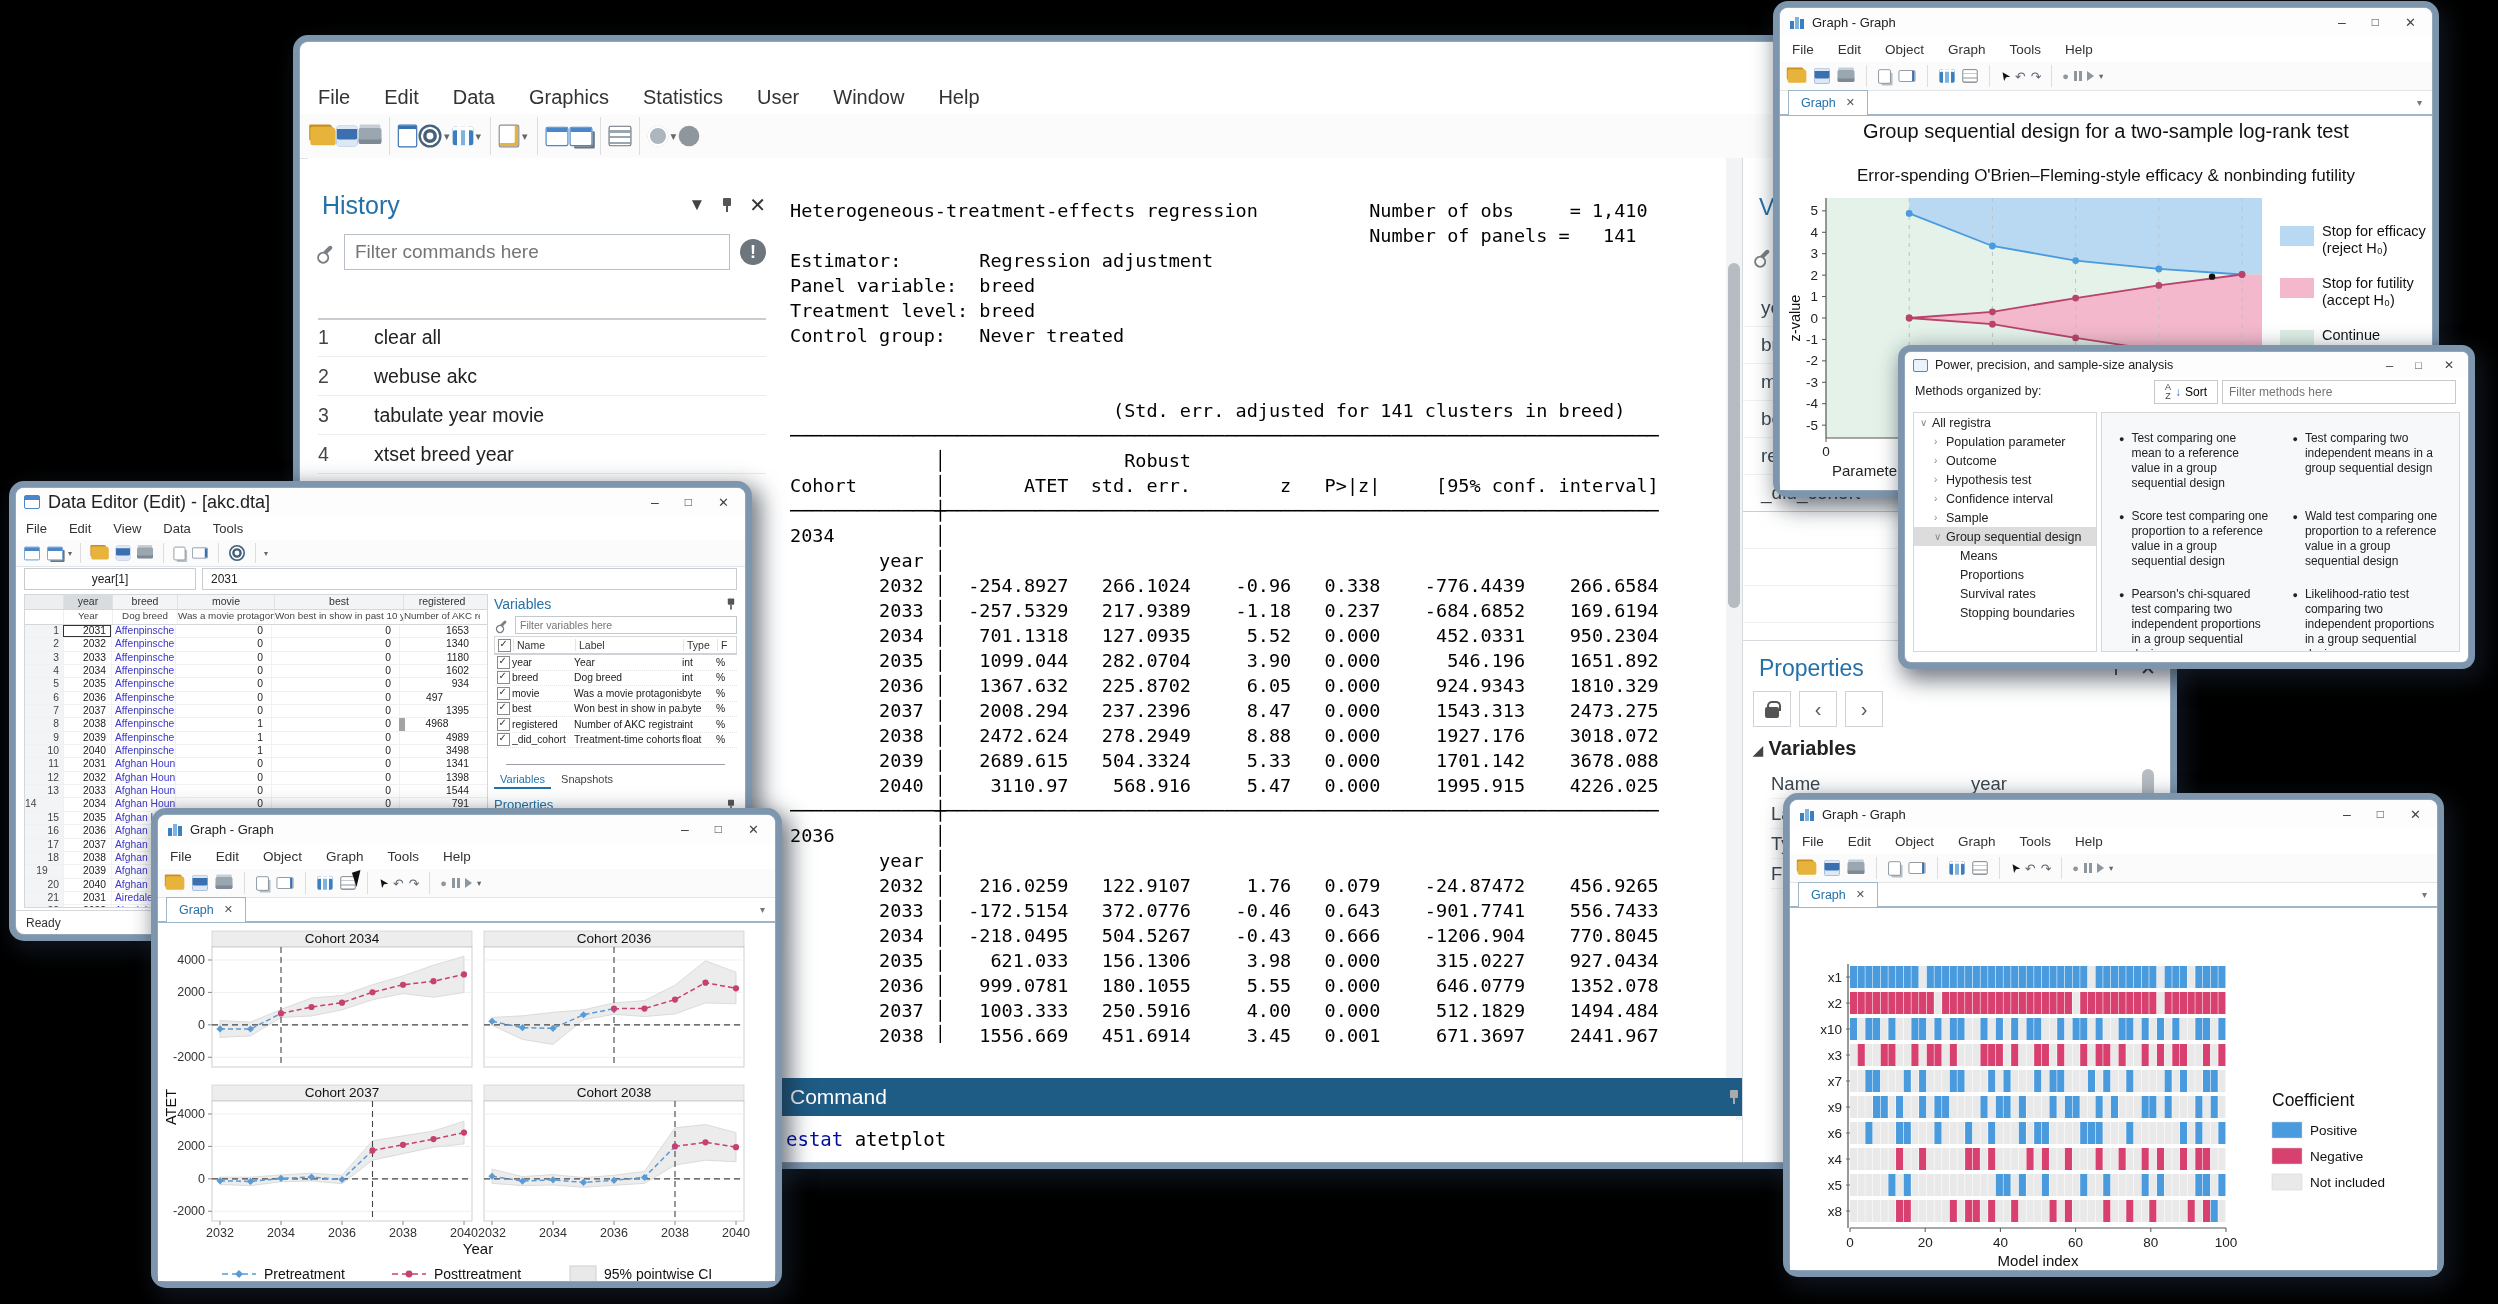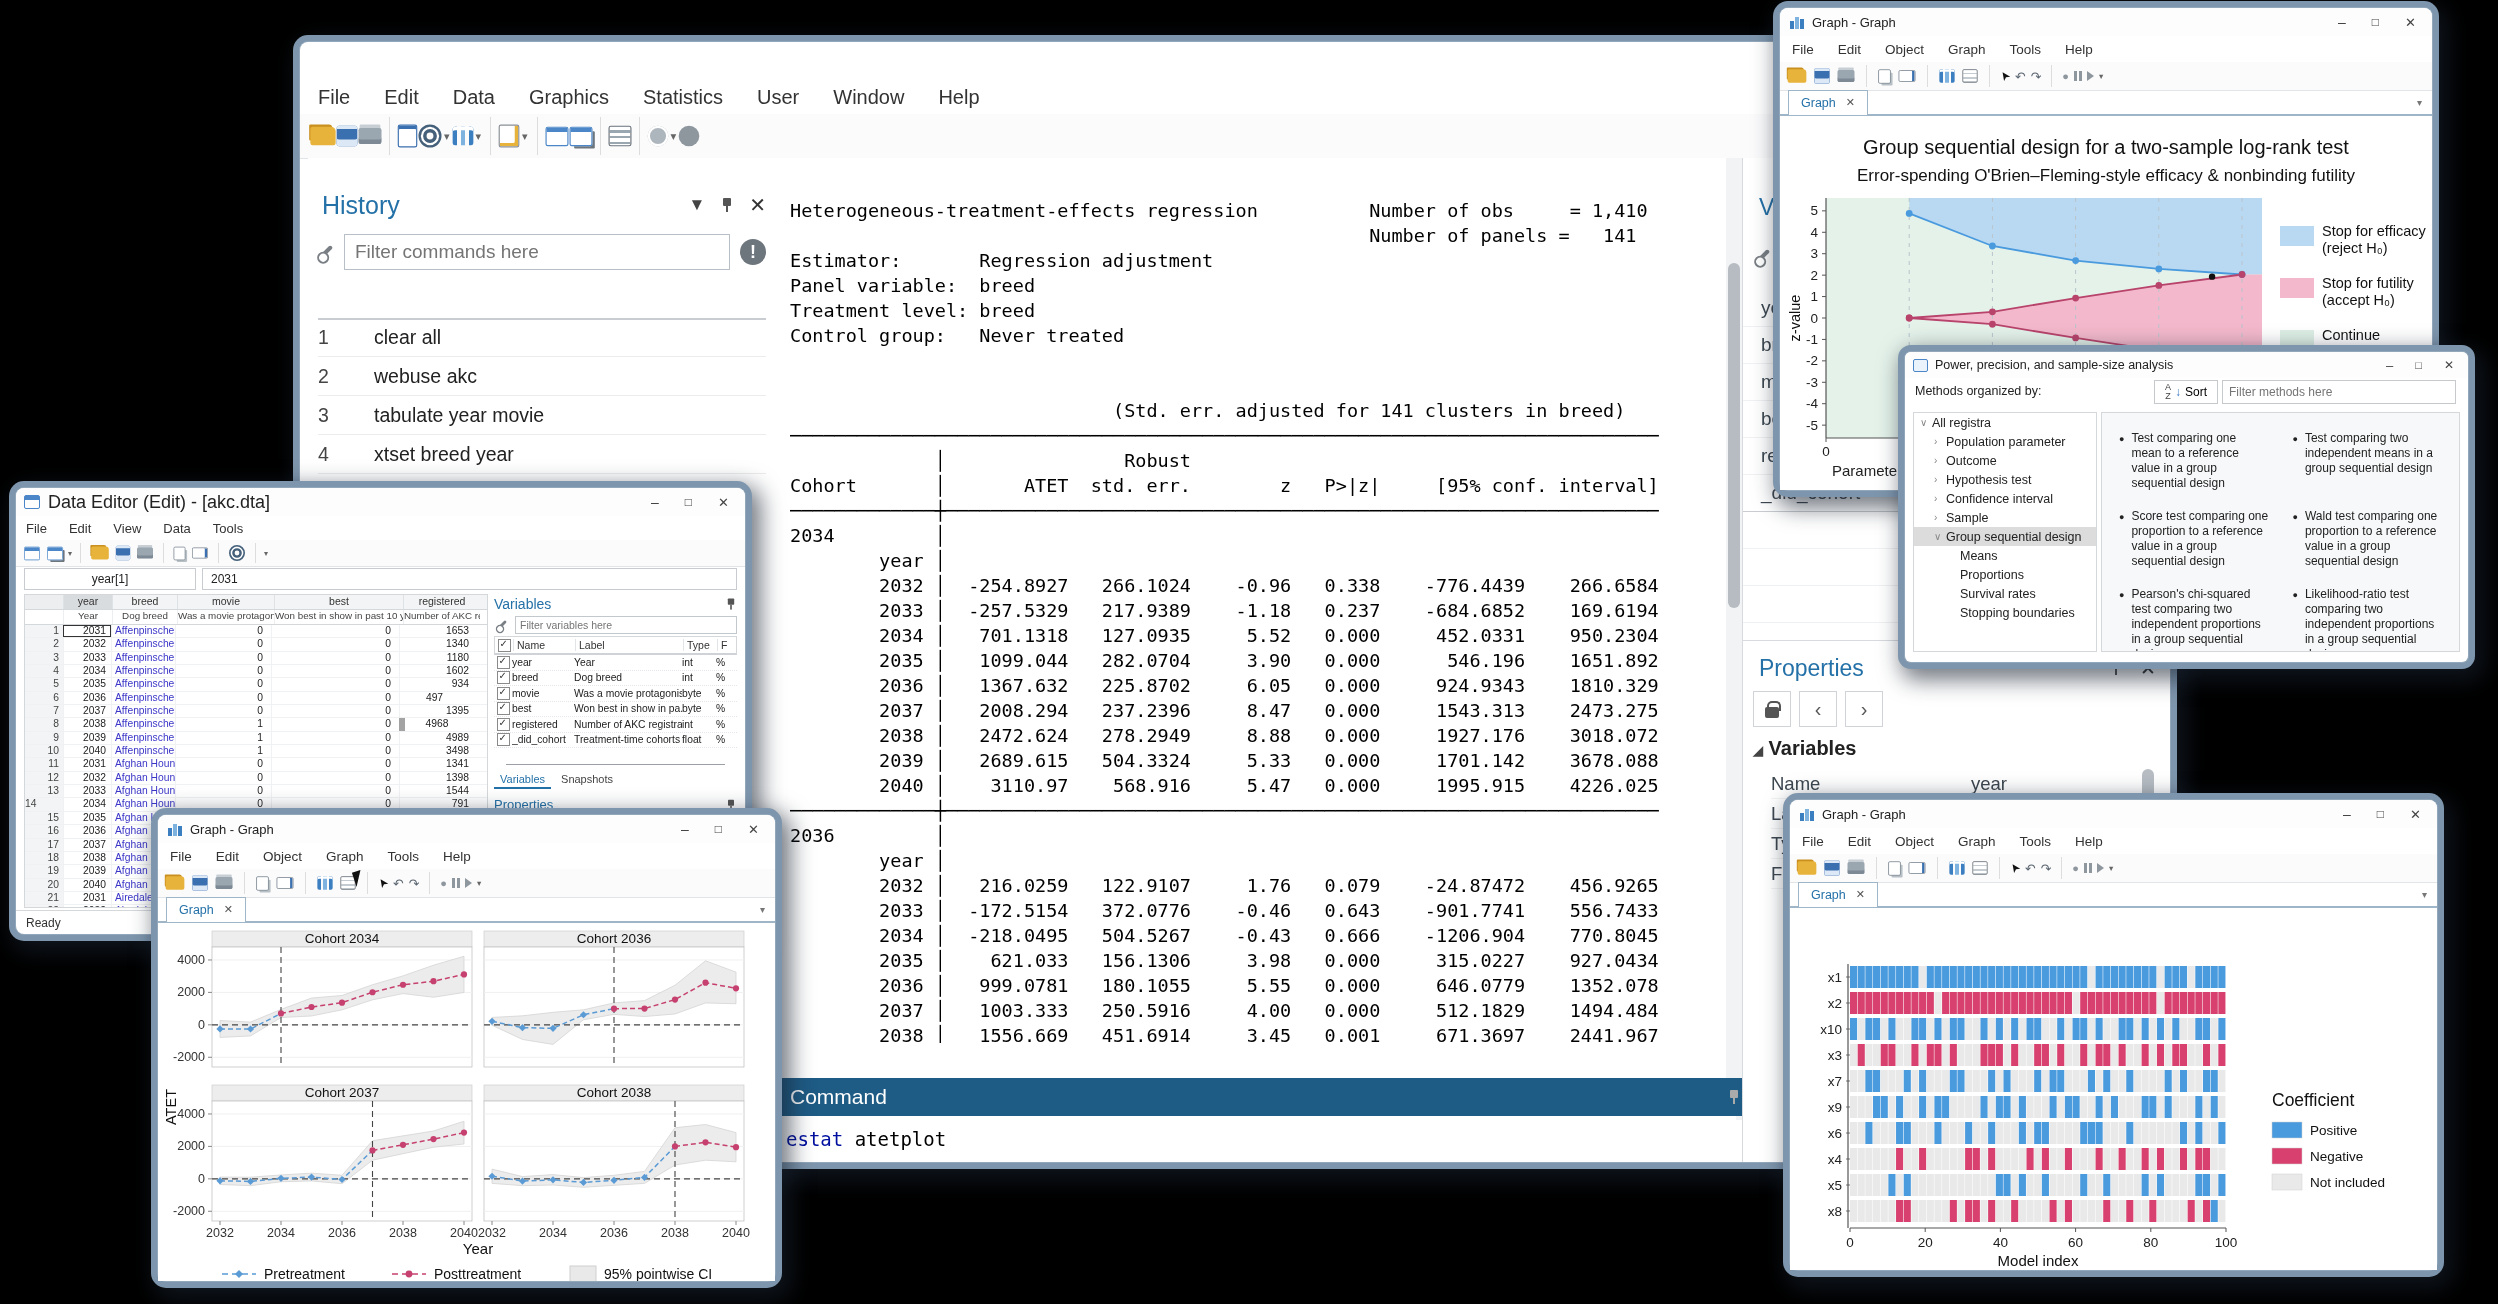--- a/index.html
+++ b/index.html
@@ -223,21 +223,21 @@
           <span>%10.0g</span>
         </div>
       </div>
     <div class="abs" style="right:16px;top:128px;width:12px;height:60px;background:#b7bdc3;border-radius:6px"></div>
   </div>
 </div>
 
 <div class="win" id="win-gsd" style="left:1780px;top:8px;width:652px;height:482px;z-index:20">
   <div class="gw-chrome"></div>
   <div class="abs" style="left:0;top:106px;right:0;bottom:0;background:#fff;overflow:hidden">
-    <div class="abs" style="left:0;top:22px;width:100%;text-align:center;font-size:20px;color:#111" id="gsd-title">Group sequential design for a two-sample log-rank test</div>
+    <div class="abs" style="left:0;top:6px;width:100%;text-align:center;font-size:20px;color:#111" id="gsd-title">Group sequential design for a two-sample log-rank test</div>
     <div class="abs" style="left:0;top:52px;width:100%;text-align:center;font-size:17px;color:#111" id="gsd-subtitle">Error-spending O'Brien–Fleming-style efficacy &amp; nonbinding futility</div>
     <div class="abs" id="gsd-chart" style="left:8px;top:78px"><svg width="640" height="266" viewBox="0 0 640 266">
           <rect x="38" y="6" width="436" height="240" fill="#e4f2ea"></rect>
           <polygon points="121.20610687022901,6 121.20610687022901,21.428571428571423 204.41221374045801,53.99999999999999 287.618320610687,68.57142857142856 370.82442748091603,76.92857142857142 454.03053435114504,82.5 474,82.5 474,6" fill="#b9d9f3"></polygon>
           <polygon points="121.20610687022901,246 121.20610687022901,230.5714285714286 204.41221374045801,197.99999999999997 287.618320610687,183.42857142857142 370.82442748091603,175.07142857142858 454.03053435114504,169.5 474,169.5 474,246" fill="#b9d9f3"></polygon>
           <polygon points="121.20610687022901,126.00000000000001 204.41221374045801,119.78571428571428 287.618320610687,106.07142857142857 370.82442748091603,93.42857142857144 454.03053435114504,82.5 474,82.5 474,169.5 454.03053435114504,169.5 370.82442748091603,158.57142857142856 287.618320610687,145.92857142857142 204.41221374045801,132.21428571428572 121.20610687022901,126.00000000000001" fill="#f3b8cb"></polygon>
           <line x1="121.20610687022901" x2="121.20610687022901" y1="6" y2="246" stroke="#b9c4cc" stroke-width="1" stroke-dasharray="4 5"></line>
           <line x1="204.41221374045801" x2="204.41221374045801" y1="6" y2="246" stroke="#b9c4cc" stroke-width="1" stroke-dasharray="4 5"></line>
           <line x1="287.618320610687" x2="287.618320610687" y1="6" y2="246" stroke="#b9c4cc" stroke-width="1" stroke-dasharray="4 5"></line>
           <line x1="370.82442748091603" x2="370.82442748091603" y1="6" y2="246" stroke="#b9c4cc" stroke-width="1" stroke-dasharray="4 5"></line>
@@ -567,21 +567,21 @@
       </div>
       <div style="display:flex;height:12.35px;border-bottom:1px solid #f0f1f3;font-size:10.3px;color:#222">
         <span style="width:38px;text-align:right;padding-right:4px;background:#f3f4f5;color:#444;box-sizing:border-box">18</span>
         <span style="width:48px;text-align:right;padding-right:5px;border-left:1px solid #f0f1f3;box-sizing:border-box">2038</span>
         <span style="width:64px;color:#3b36c8;padding-left:3px;border-left:1px solid #f0f1f3;overflow:hidden;white-space:nowrap;box-sizing:border-box">Afghan Hound</span>
         <span style="width:96px;text-align:right;padding-right:8px;border-left:1px solid #f0f1f3;box-sizing:border-box"></span>
         <span style="width:128px;text-align:right;padding-right:8px;border-left:1px solid #f0f1f3;box-sizing:border-box"></span>
         <span style="width:76px;text-align:right;padding-right:6px;border-left:1px solid #f0f1f3;box-sizing:border-box"></span>
       </div>
       <div style="display:flex;height:12.35px;border-bottom:1px solid #f0f1f3;font-size:10.3px;color:#222">
-        <span style="width:38px;text-align:right;padding-right:4px;background:#f3f4f5;color:#444;box-sizing:border-box">19</span>
+        <span style="width:38px;text-align:center;padding-right:4px;background:#f3f4f5;color:#444;box-sizing:border-box">19</span>
         <span style="width:48px;text-align:right;padding-right:5px;border-left:1px solid #f0f1f3;box-sizing:border-box">2039</span>
         <span style="width:64px;color:#3b36c8;padding-left:3px;border-left:1px solid #f0f1f3;overflow:hidden;white-space:nowrap;box-sizing:border-box">Afghan Hound</span>
         <span style="width:96px;text-align:right;padding-right:8px;border-left:1px solid #f0f1f3;box-sizing:border-box"></span>
         <span style="width:128px;text-align:right;padding-right:8px;border-left:1px solid #f0f1f3;box-sizing:border-box"></span>
         <span style="width:76px;text-align:right;padding-right:6px;border-left:1px solid #f0f1f3;box-sizing:border-box"></span>
       </div>
       <div style="display:flex;height:12.35px;border-bottom:1px solid #f0f1f3;font-size:10.3px;color:#222">
         <span style="width:38px;text-align:right;padding-right:4px;background:#f3f4f5;color:#444;box-sizing:border-box">20</span>
         <span style="width:48px;text-align:right;padding-right:5px;border-left:1px solid #f0f1f3;box-sizing:border-box">2040</span>
         <span style="width:64px;color:#3b36c8;padding-left:3px;border-left:1px solid #f0f1f3;overflow:hidden;white-space:nowrap;box-sizing:border-box">Afghan Hound</span>

